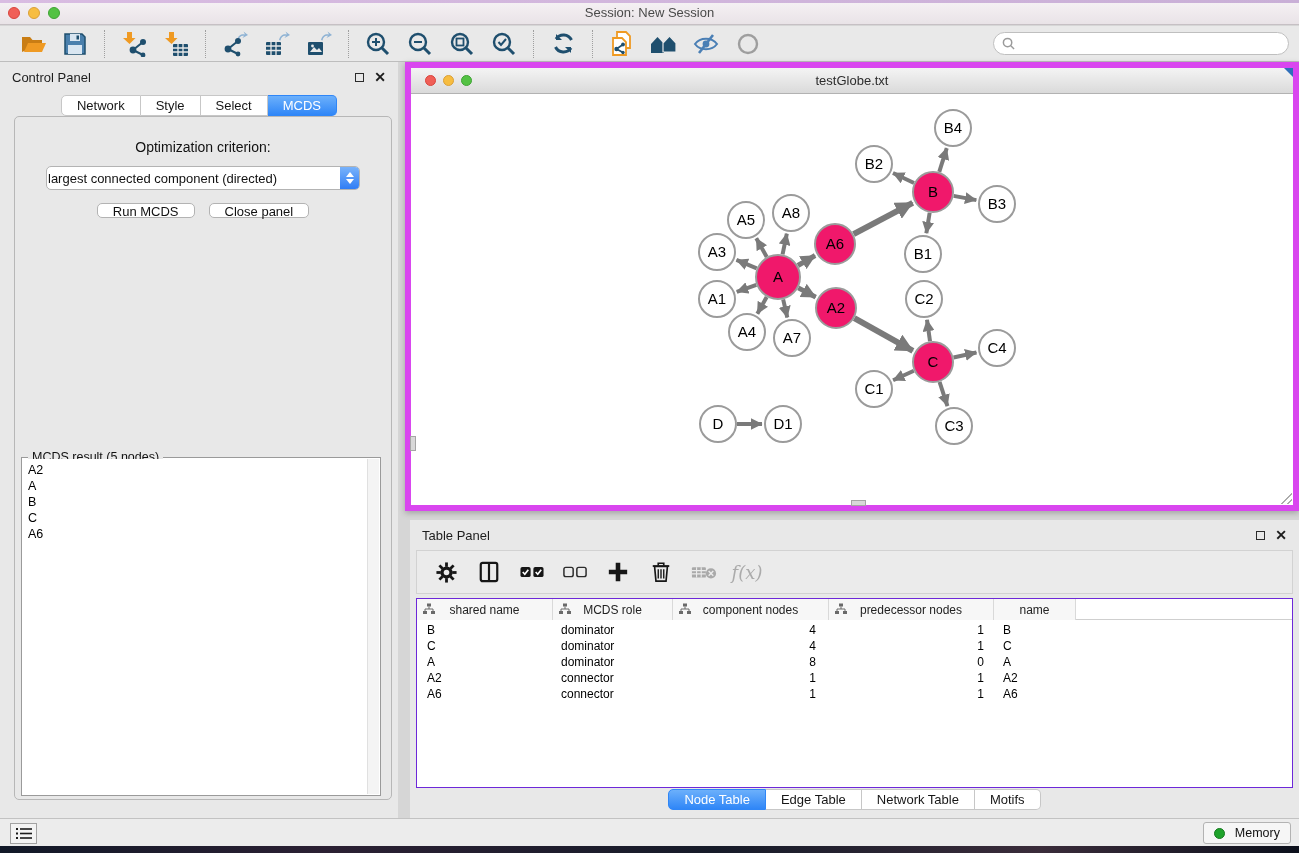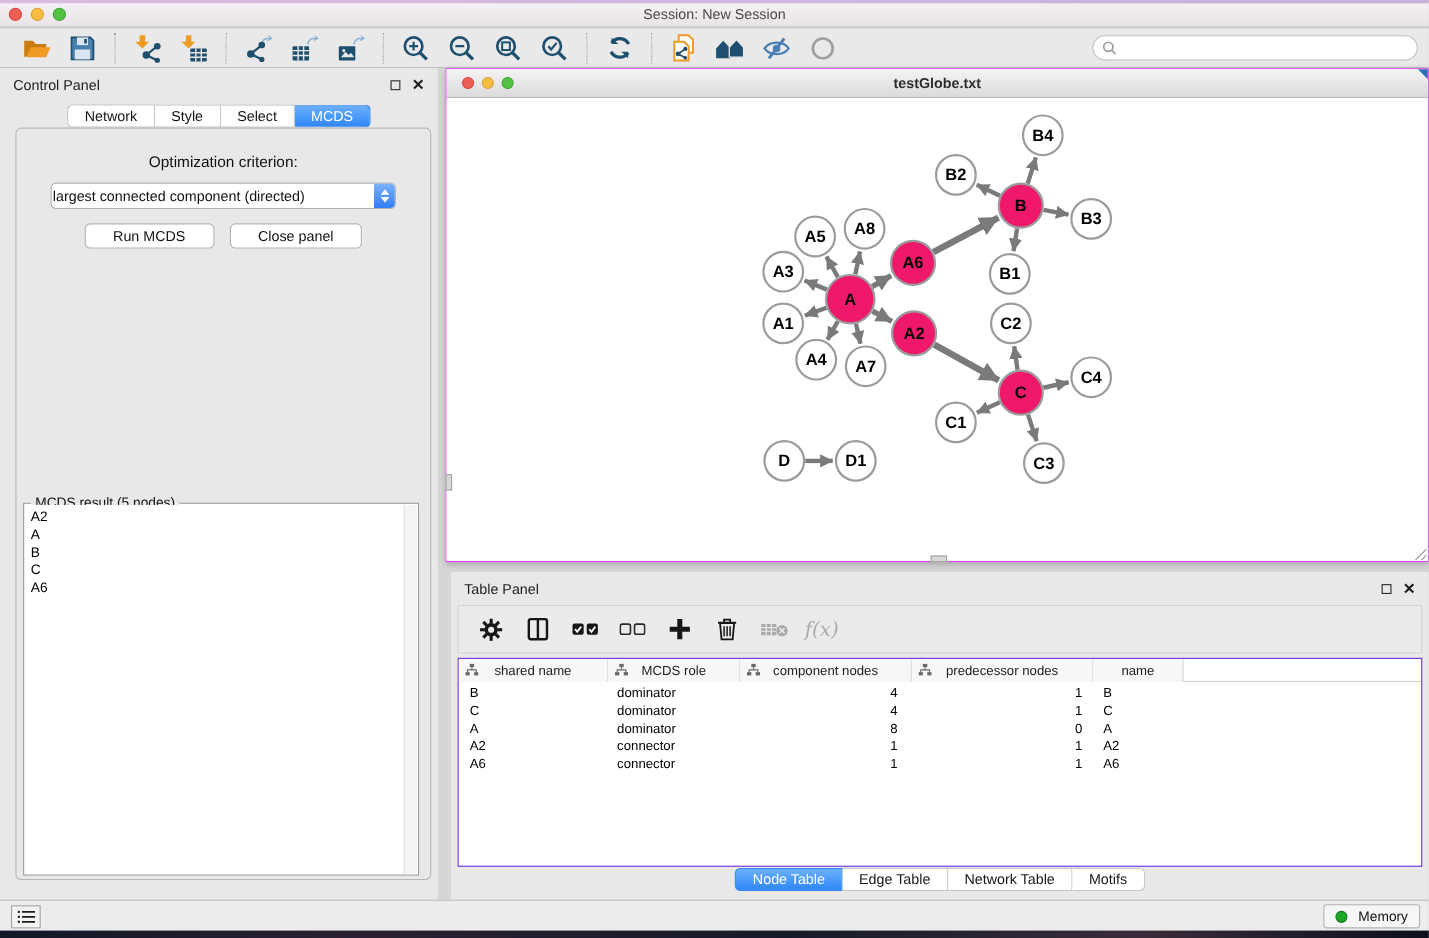--- a/index.html
+++ b/index.html
@@ -53,34 +53,34 @@
     border:1px solid #b7b7b7; border-radius:5px; background:#e8e8e8; }
   .opt-label { margin-top:22px; text-align:center; font-size:14px; color:#111; }
   .combo { margin:11px auto 0; width:314px; height:24px; background:#fff; border:1px solid #b3b3b3;
     border-radius:5px; display:flex; align-items:center; overflow:hidden; }
   .combo-text { flex:1; font-size:13px; padding-left:1px; color:#111; white-space:nowrap; }
   .combo-stepper { width:19px; height:24px; background:linear-gradient(#7cb5fb,#2d7bf5);
     display:flex; flex-direction:column; align-items:center; justify-content:center; gap:2px; }
   .chev-up { width:0; height:0; border-left:4px solid transparent; border-right:4px solid transparent; border-bottom:5px solid #fff; }
   .chev-dn { width:0; height:0; border-left:4px solid transparent; border-right:4px solid transparent; border-top:5px solid #fff; }
   .btn-row { display:flex; justify-content:center; gap:14px; margin-top:13px; }
-  .push-btn { height:23px; padding:0 25px; background:#fff; border:1px solid #b3b3b3; border-radius:5px;
+  .push-btn { height:15px; padding:0 15px; background:#fff; border:1px solid #b3b3b3; border-radius:5px;
     font-size:13px; color:#111; font-family:"Liberation Sans",sans-serif; }
 
   .result-box { position:absolute; left:6px; right:10px; top:340px; bottom:3px;
     border:1px solid #9a9a9a; background:#fff; }
   .result-legend { position:absolute; top:-8px; left:6px; background:#e8e8e8; padding:0 4px;
     font-size:12.5px; color:#111; }
   .result-list { position:absolute; inset:1px 13px 1px 1px; background:#fff; overflow:hidden;
     font-size:12.5px; line-height:16px; padding:3px 0 0 5px; color:#000; }
   .result-scroll { position:absolute; top:1px; bottom:1px; right:1px; width:12px; background:#f4f4f4; border-left:1px solid #e0e0e0; }
 
   
   .network-window { position:absolute; left:405px; top:0; width:894px; height:449px;
-    background:#fff; border:1px solid #d946ef; box-shadow:0 2px 6px rgba(0,0,0,.25);font-weight:bold; }
+    background:#fff; border:6px solid #d946ef; box-shadow:0 2px 6px rgba(0,0,0,.25); }
   .nw-titlebar { position:relative; height:26px; background:linear-gradient(#f4f4f4,#dadada);
     border-bottom:1px solid #b2b2b2; display:flex; align-items:center; justify-content:center; }
   .nw-lights { position:absolute; left:14px; top:7px; display:flex; gap:7px; }
   .nw-title { font-size:13px; color:#2d2d2d; }
   .nw-grow { position:absolute; top:0; right:0; width:0; height:0;
     border-top:9px solid #2f6fba; border-left:9px solid transparent; }
   .nw-canvas { position:absolute; top:27px; left:0; right:0; bottom:0; background:#fff; }
   .grip-left { position:absolute; left:-1px; top:368px; width:6px; height:15px; background:#d8d8d8; border:1px solid #a5a5a5; }
   .grip-bottom { position:absolute; bottom:-1px; left:440px; width:15px; height:6px; background:#d8d8d8; border:1px solid #a5a5a5; }
   .grip-corner { position:absolute; right:1px; bottom:1px; width:14px; height:14px;

